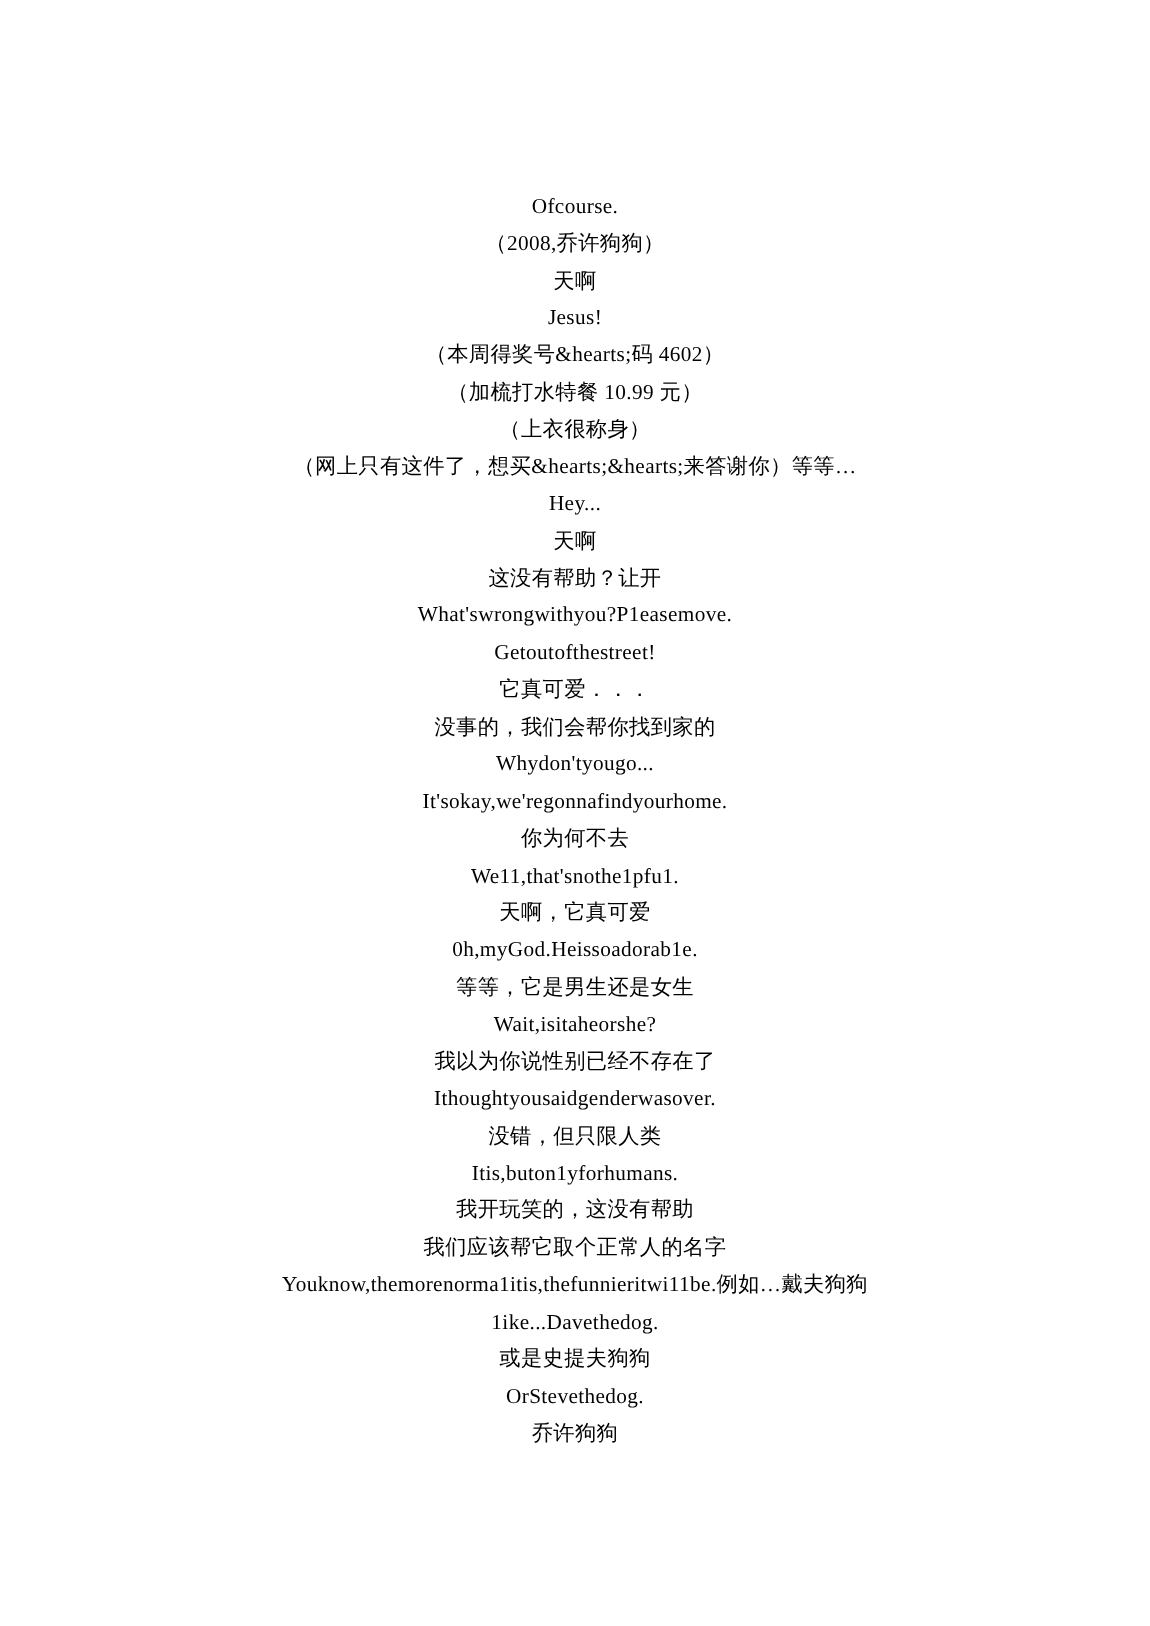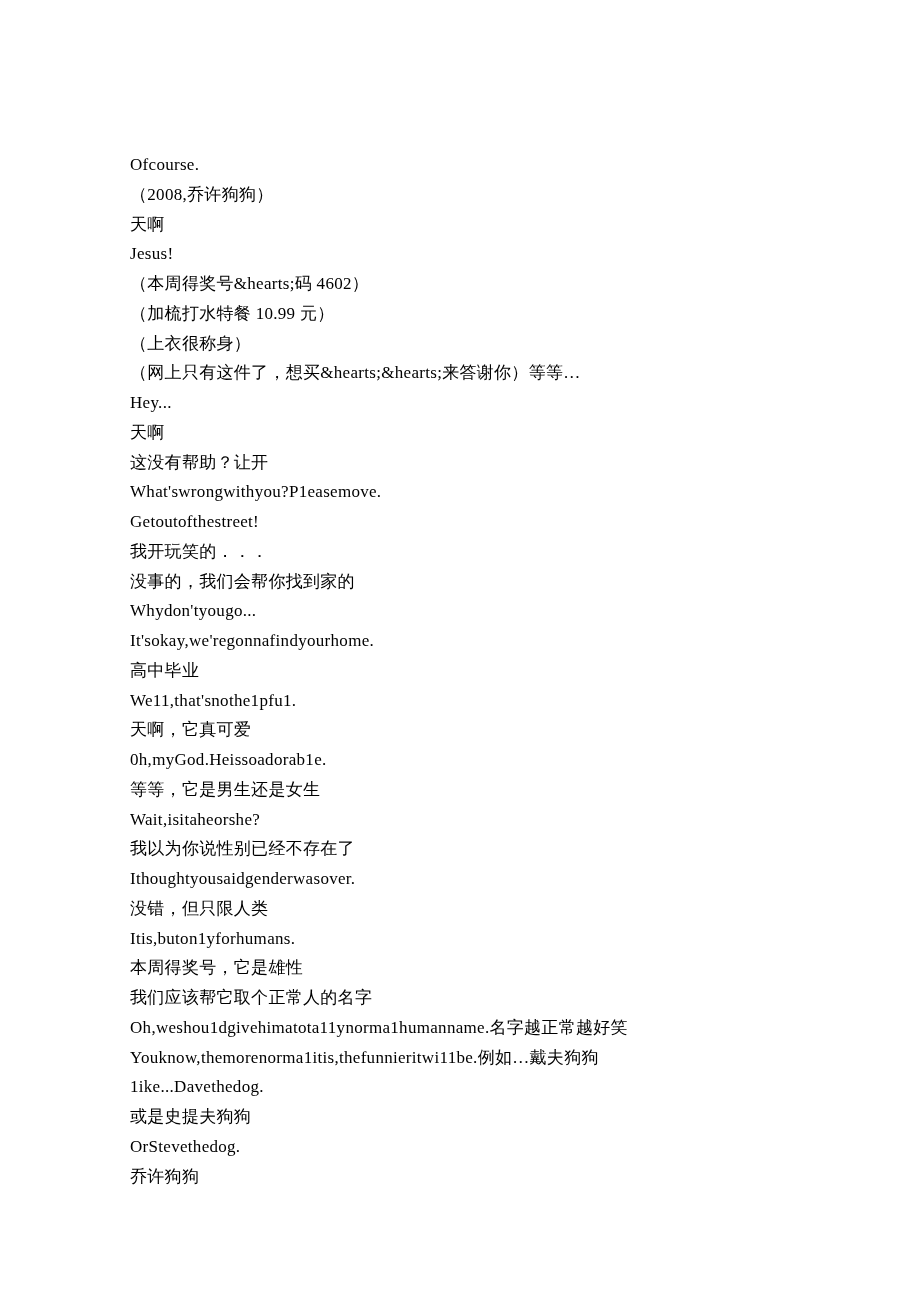--- a/index.html
+++ b/index.html
@@ -9,54 +9,54 @@
       padding: 150px 130px 60px 130px;
       width: 920px;
       box-sizing: border-box;
       color: #000000;
     }
     .line {
       font-size: 17px;
       line-height: 1.75;
       letter-spacing: 0.3px;
       white-space: pre-wrap;
+      text-align: center;
     }
   </style>
 </head>
 <body>
 
 <div id="content">
     <div class="line">Ofcourse.</div>
     <div class="line">（2008,乔许狗狗）</div>
     <div class="line">天啊</div>
     <div class="line">Jesus!</div>
     <div class="line">（本周得奖号&amp;hearts;码 4602）</div>
     <div class="line">（加梳打水特餐 10.99 元）</div>
     <div class="line">（上衣很称身）</div>
     <div class="line">（网上只有这件了，想买&amp;hearts;&amp;hearts;来答谢你）等等…</div>
     <div class="line">Hey...</div>
     <div class="line">天啊</div>
     <div class="line">这没有帮助？让开</div>
     <div class="line">What'swrongwithyou?P1easemove.</div>
     <div class="line">Getoutofthestreet!</div>
-    <div class="line">我开玩笑的．．．</div>
+    <div class="line">它真可爱．．．</div>
     <div class="line">没事的，我们会帮你找到家的</div>
     <div class="line">Whydon'tyougo...</div>
     <div class="line">It'sokay,we'regonnafindyourhome.</div>
-    <div class="line">高中毕业</div>
+    <div class="line">你为何不去</div>
     <div class="line">We11,that'snothe1pfu1.</div>
     <div class="line">天啊，它真可爱</div>
     <div class="line">0h,myGod.Heissoadorab1e.</div>
     <div class="line">等等，它是男生还是女生</div>
     <div class="line">Wait,isitaheorshe?</div>
     <div class="line">我以为你说性别已经不存在了</div>
     <div class="line">Ithoughtyousaidgenderwasover.</div>
     <div class="line">没错，但只限人类</div>
     <div class="line">Itis,buton1yforhumans.</div>
-    <div class="line">本周得奖号，它是雄性</div>
+    <div class="line">我开玩笑的，这没有帮助</div>
     <div class="line">我们应该帮它取个正常人的名字</div>
-    <div class="line">Oh,weshou1dgivehimatota11ynorma1humanname.名字越正常越好笑</div>
     <div class="line">Youknow,themorenorma1itis,thefunnieritwi11be.例如…戴夫狗狗</div>
     <div class="line">1ike...Davethedog.</div>
     <div class="line">或是史提夫狗狗</div>
     <div class="line">OrStevethedog.</div>
     <div class="line">乔许狗狗</div>
   </div>
 
 </body></html>

